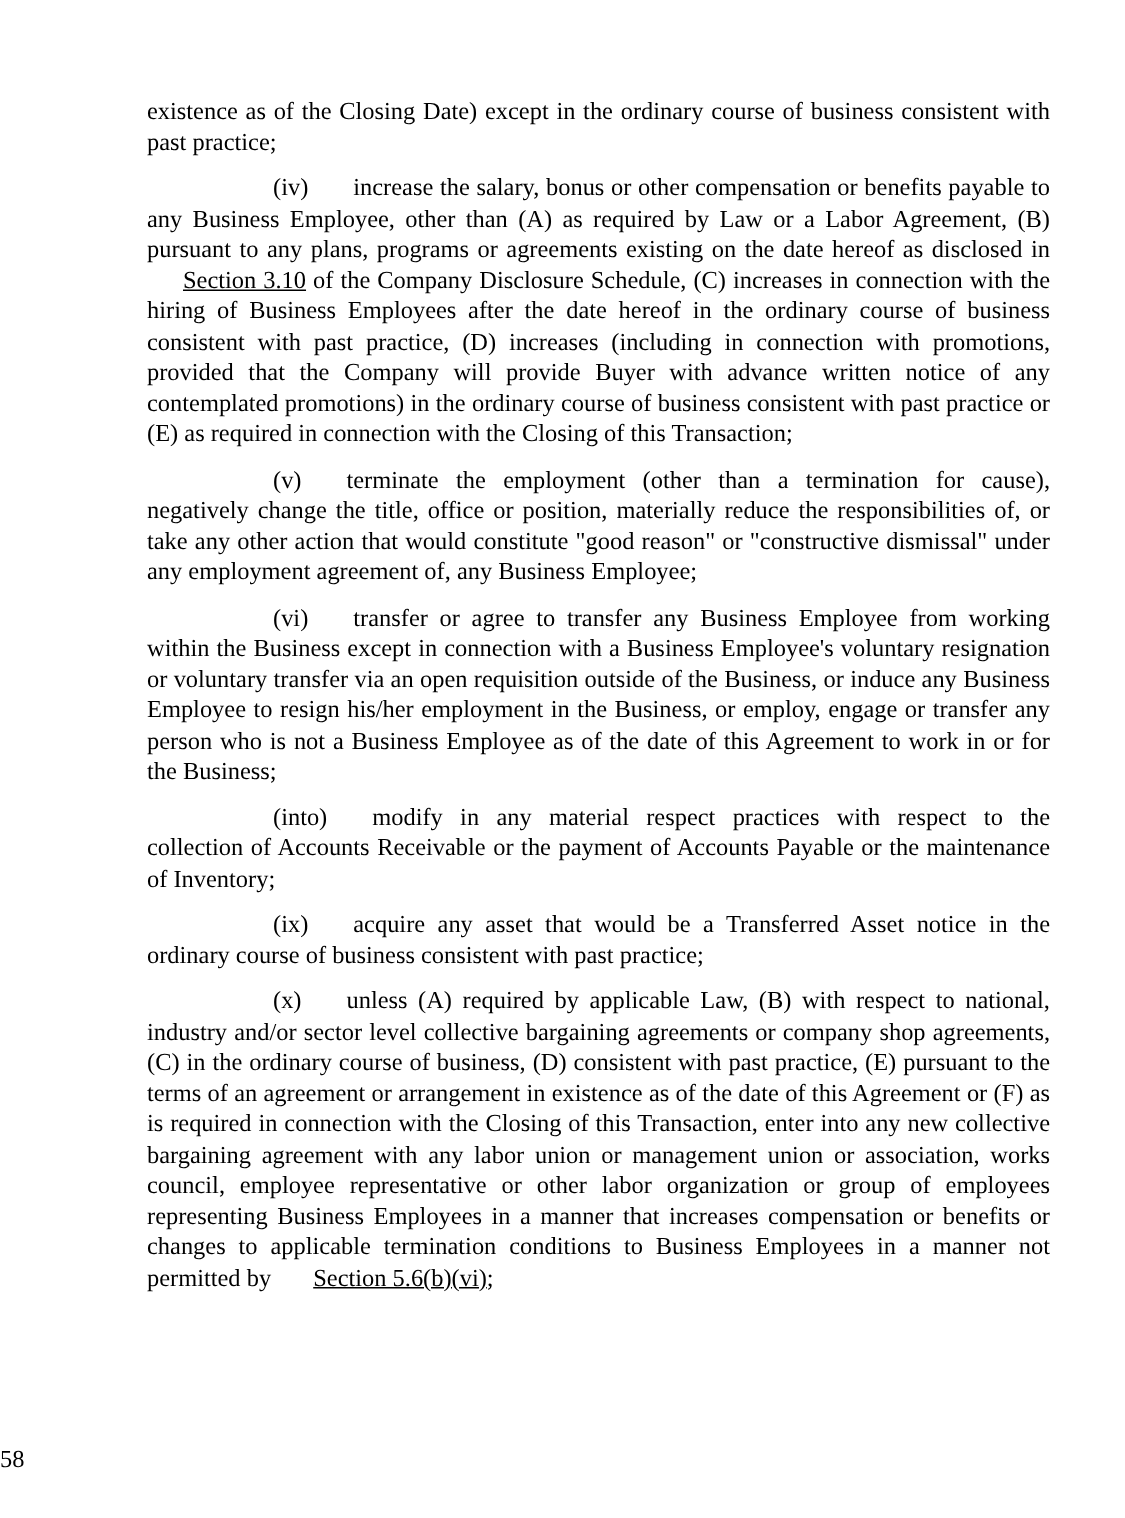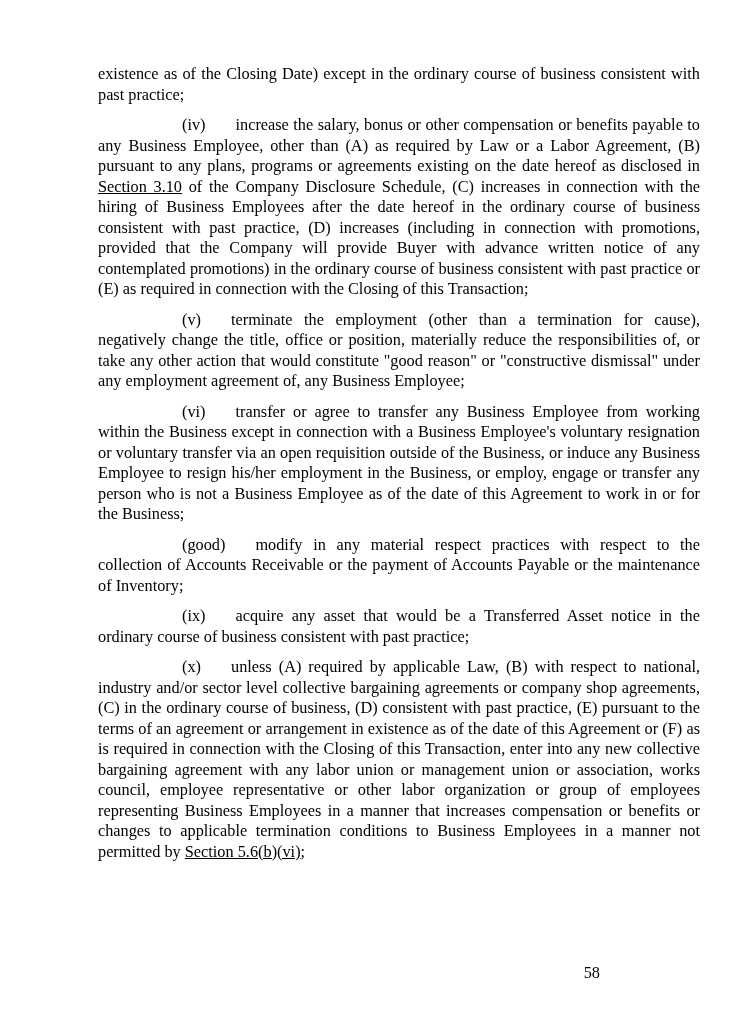--- a/index.html
+++ b/index.html
@@ -38,48 +38,49 @@
     text-indent: 84px;
   }
   .tab {
     display: inline-block;
     width: 30px;
   }
   .seclink {
     text-decoration: underline;
     color: #000000;
     cursor: pointer;
+    margin-left: 24px;
   }
   .footer {
     position: absolute;
     left: 0;
     right: 0;
     top: 963px;
-    text-align: right;
+    text-align: left;
     font-size: 16.3px;
     line-height: 20.5px;
     color: #000000;
   }
 </style>
 </head>
 <body>
 
 <div class="page">
   <div class="content">
 
     <p class="par first"><span>existence as of the Closing Date) except in the ordinary course of business consistent with past practice;</span></p>
 
     <p class="par clause"><span>(iv)</span><span class="tab"></span><span>increase the salary, bonus or other compensation or benefits payable to any Business Employee, other than (A) as required by Law or a Labor Agreement, (B) pursuant to any plans, programs or agreements existing on the date hereof as disclosed in </span><span class="seclink">Section 3.10</span><span> of the Company Disclosure Schedule, (C) increases in connection with the hiring of Business Employees after the date hereof in the ordinary course of business consistent with past practice, (D) increases (including in connection with promotions, provided that the Company will provide Buyer with advance written notice of any contemplated promotions) in the ordinary course of business consistent with past practice or (E) as required in connection with the Closing of this Transaction;</span></p>
 
     <p class="par clause"><span>(v)</span><span class="tab"></span><span>terminate the employment (other than a termination for cause), negatively change the title, office or position, materially reduce the responsibilities of, or take any other action that would constitute "good reason" or "constructive dismissal" under any employment agreement of, any Business Employee;</span></p>
 
     <p class="par clause"><span>(vi)</span><span class="tab"></span><span>transfer or agree to transfer any Business Employee from working within the Business except in connection with a Business Employee's voluntary resignation or voluntary transfer via an open requisition outside of the Business, or induce any Business Employee to resign his/her employment in the Business, or employ, engage or transfer any person who is not a Business Employee as of the date of this Agreement to work in or for the Business;</span></p>
 
 
-    <p class="par clause"><span>(good)</span><span class="tab"></span><span>modify in any material respect practices with respect to the collection of Accounts Receivable or the payment of Accounts Payable or the maintenance of Inventory;</span></p>
+    <p class="par clause"><span>(into)</span><span class="tab"></span><span>modify in any material respect practices with respect to the collection of Accounts Receivable or the payment of Accounts Payable or the maintenance of Inventory;</span></p>
 
     <p class="par clause"><span>(ix)</span><span class="tab"></span><span>acquire any asset that would be a Transferred Asset notice in the ordinary course of business consistent with past practice;</span></p>
 
     <p class="par clause"><span>(x)</span><span class="tab"></span><span>unless (A) required by applicable Law, (B) with respect to national, industry and/or sector level collective bargaining agreements or company shop agreements, (C) in the ordinary course of business, (D) consistent with past practice, (E) pursuant to the terms of an agreement or arrangement in existence as of the date of this Agreement or (F) as is required in connection with the Closing of this Transaction, enter into any new collective bargaining agreement with any labor union or management union or association, works council, employee representative or other labor organization or group of employees representing Business Employees in a manner that increases compensation or benefits or changes to applicable termination conditions to Business Employees in a manner not permitted by </span><span class="seclink">Section 5.6(b)(vi)</span><span>;</span></p>
 
   </div>
 
   <div class="footer"><span>58</span></div>
 </div>
 

